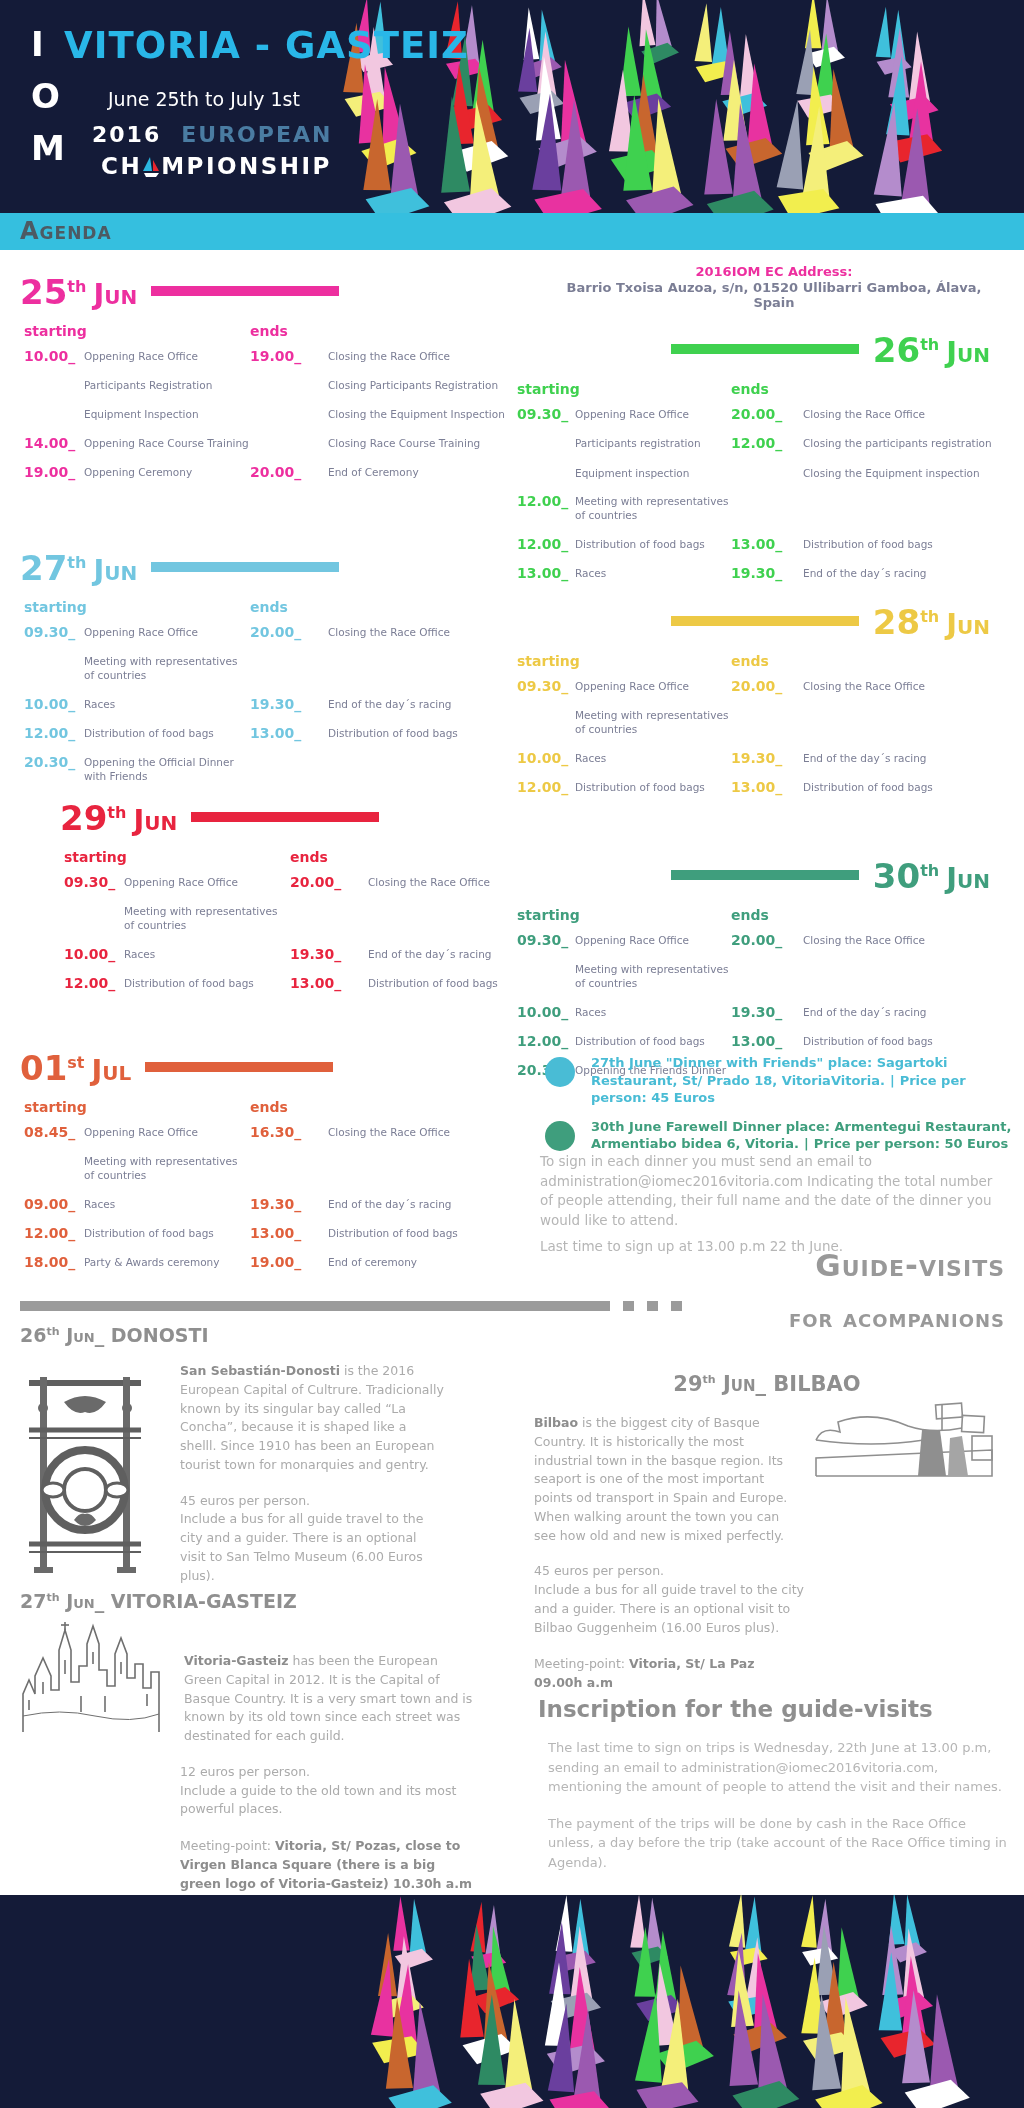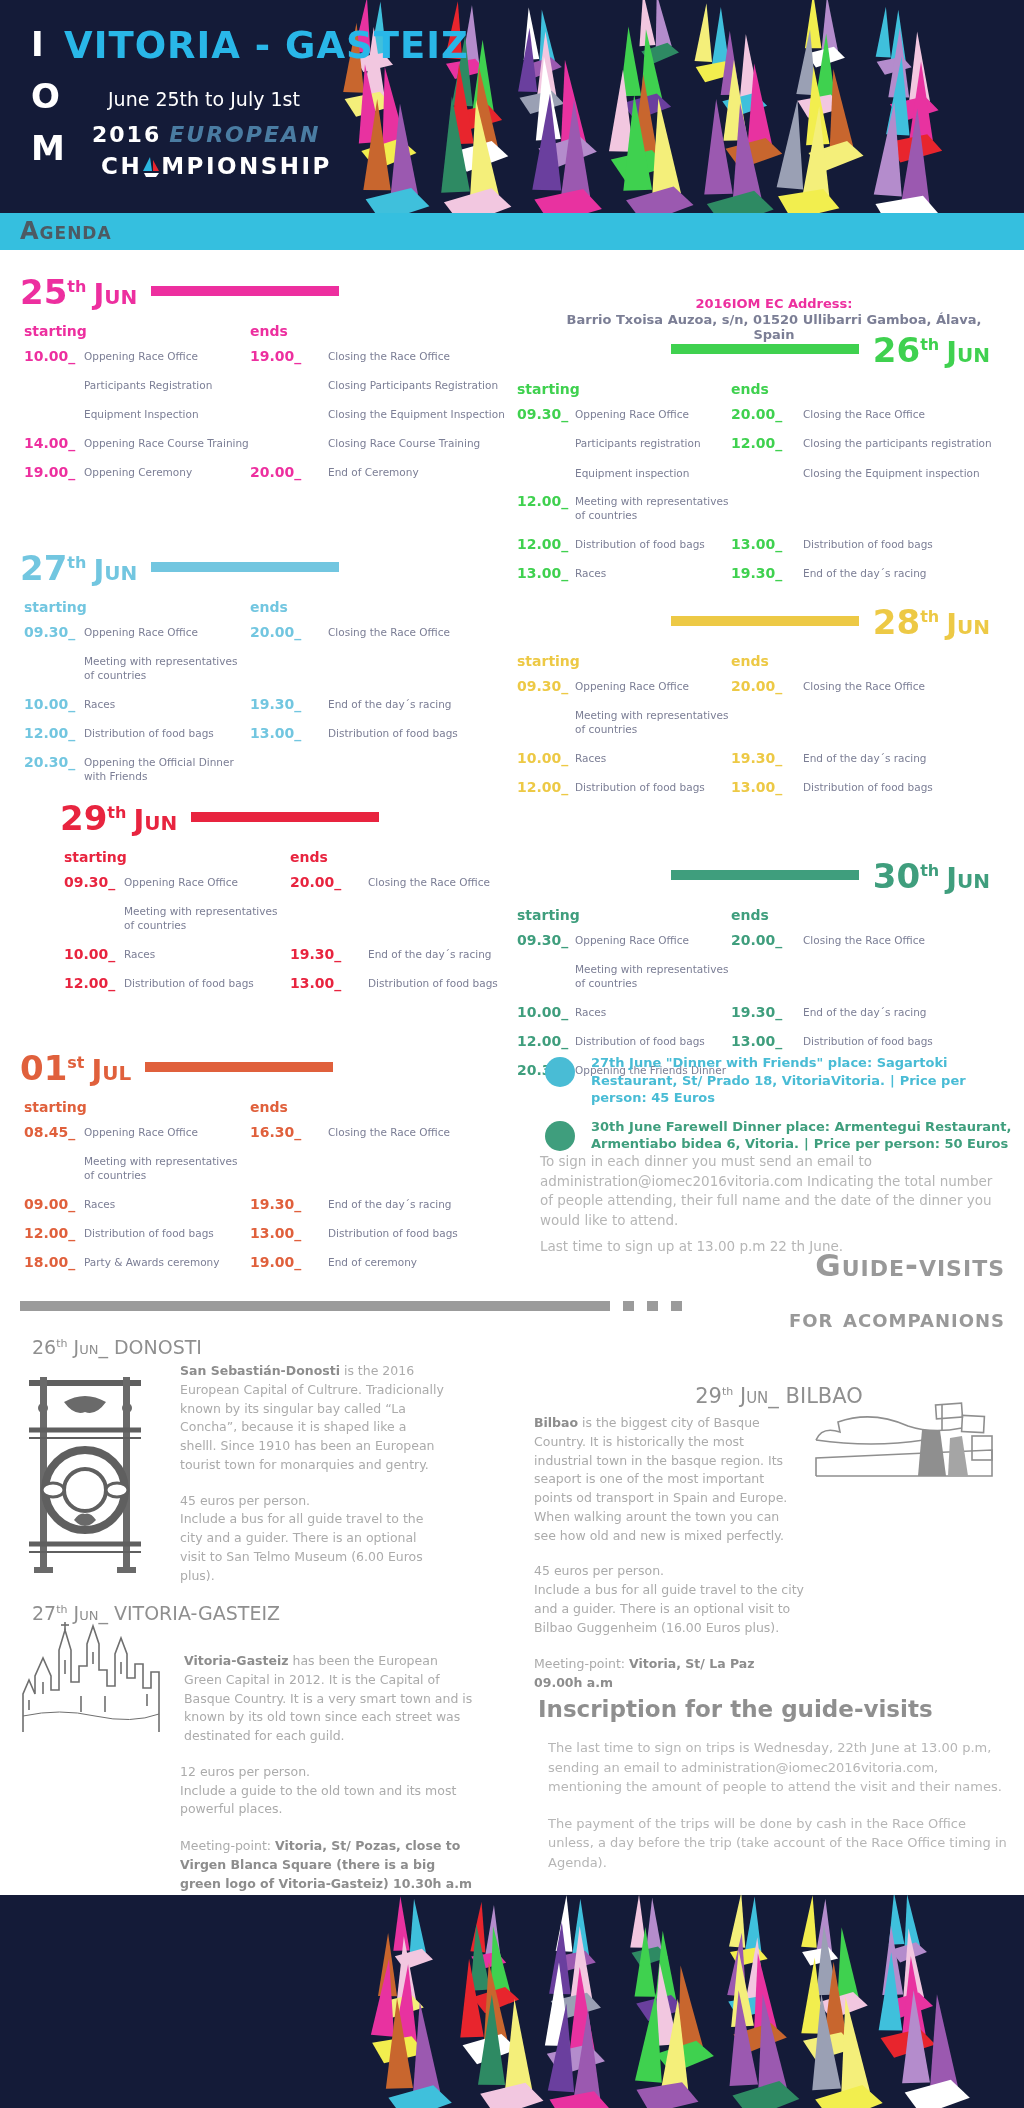--- a/index.html
+++ b/index.html
@@ -8,29 +8,29 @@
   
   .band{position:absolute;left:0;width:1024px;background:var(--navy);overflow:hidden;}
   .header{top:0;height:213px;}
   .footer{top:1895px;height:213px;}
   .band svg.boats{position:absolute;left:0;top:0;}
   .iom{position:absolute;left:31px;top:18px;color:#fff;font-weight:bold;font-size:34px;line-height:52px;}
   .iom span{display:block;}
   .h-city{position:absolute;left:64px;top:24px;font-size:37px;font-weight:bold;color:var(--title-cyan);letter-spacing:1px;}
   .h-dates{position:absolute;left:108px;top:88px;font-size:19px;color:#fff;}
   .h-year{position:absolute;left:92px;top:122px;font-size:22px;font-weight:bold;letter-spacing:2px;color:#fff;}
-  .h-year .euro{color:var(--european-blue);margin-left:8px;font-style:italic;}
+  .h-year .euro{color:var(--european-blue);margin-left:20px;}
   .h-champ{position:absolute;left:101px;top:153px;font-size:23px;font-weight:bold;color:#fff;letter-spacing:2.5px;display:flex;align-items:flex-end;}
   .sail-a{margin:0 1px 2px 1px;}
   
   .banner{position:absolute;left:0;top:213px;width:1024px;height:37px;background:var(--cyan-banner);}
   .banner .lbl{margin-left:20px;line-height:37px;font-size:24px;font-weight:bold;color:var(--banner-text);font-variant:small-caps;letter-spacing:1px;}
   
   .address{position:absolute;left:548px;top:264px;width:452px;text-align:center;}
-  .address .a1{color:#ed2f9f;font-weight:bold;font-size:13px;margin-top:32px;}
+  .address .a1{color:#ed2f9f;font-weight:bold;font-size:13px;}
   .address .a2{color:var(--table-text);font-weight:bold;font-size:13px;margin-top:1px;}
   
   .day{position:absolute;}
   .day-head{display:flex;align-items:center;gap:14px;margin-bottom:10px;}
   .day-title{margin:0;font-size:34px;font-weight:bold;color:var(--c);line-height:38px;white-space:nowrap;}
   .day-title sup{font-size:16px;}
   .day-title .mon{font-variant:small-caps;font-size:29px;margin-left:7px;}
   .day-bar{height:10px;width:188px;background:var(--c);}
   .day.left .day-bar{order:2;} .day.left .day-title{order:1;}
   .day.right .day-bar{order:1;} .day.right .day-title{order:2;}
@@ -51,21 +51,21 @@
   .dinner-text .sep{margin:0 5px;}
   .signin{position:absolute;left:540px;top:1152px;width:462px;color:#b6b6b6;font-size:13.5px;line-height:1.45;}
   .signin .p2{margin-top:7px;}
   
   .g-title{position:absolute;left:600px;width:405px;text-align:right;font-weight:bold;color:var(--gray-heading);font-variant:small-caps;letter-spacing:1px;}
   .g-t1{top:1247px;font-size:31px;}
   .g-t2{top:1304px;font-size:25px;}
   .g-bar-row{position:absolute;left:20px;top:1301px;display:flex;align-items:center;gap:13px;}
   .g-bar{width:590px;height:10px;background:var(--bar-gray);}
   .g-sq{width:11px;height:10px;background:var(--bar-gray);}
-  .visit-head{position:absolute;margin:12px;font-size:19px;font-weight:normal;color:#8f8f8f;}
+  .visit-head{position:absolute;margin:0;font-size:19px;font-weight:bold;color:#8f8f8f;}
   .visit-head .mon{font-variant:small-caps;}
   .visit-head sup{font-size:11px;}
   .visit-body{position:absolute;font-size:12.5px;color:#ababab;line-height:1.5;}
   .visit-body .lead{font-weight:bold;color:#8d8d8d;}
   .visit-p2{margin-top:17px;}
   .meeting{margin-top:18px;}
   .meeting .mv{font-weight:bold;color:#8d8d8d;}
   .v-icon{position:absolute;}
   .inscription{position:absolute;left:538px;top:1680px;width:472px;}
   .inscription h3{margin:16px 0 16px 0;font-size:23px;font-weight:bold;color:#8f8f8f;}

